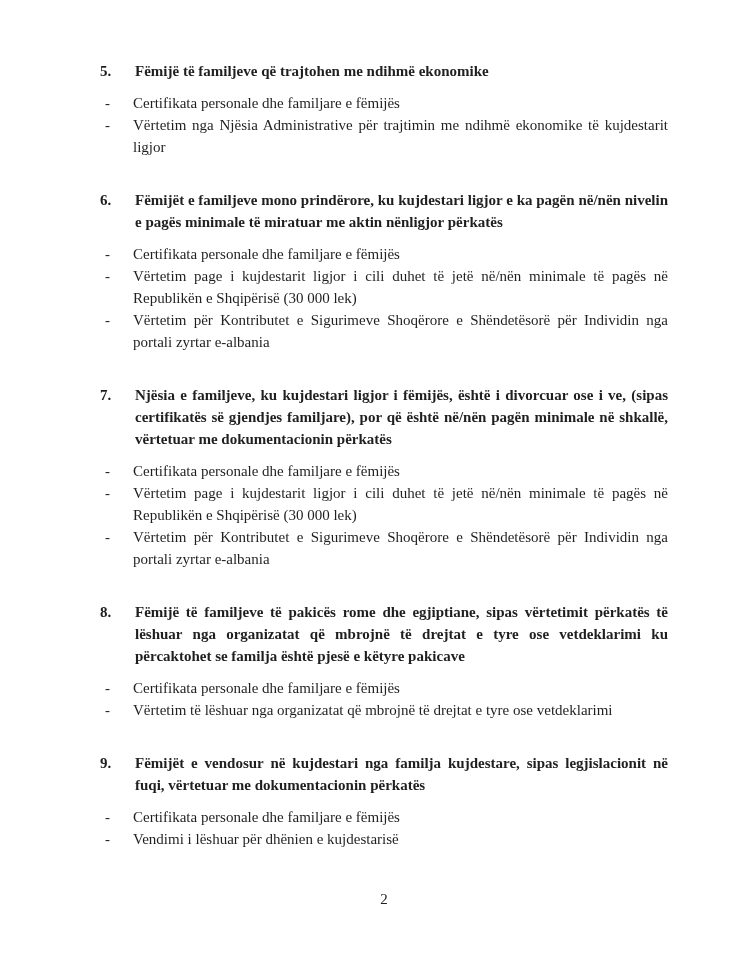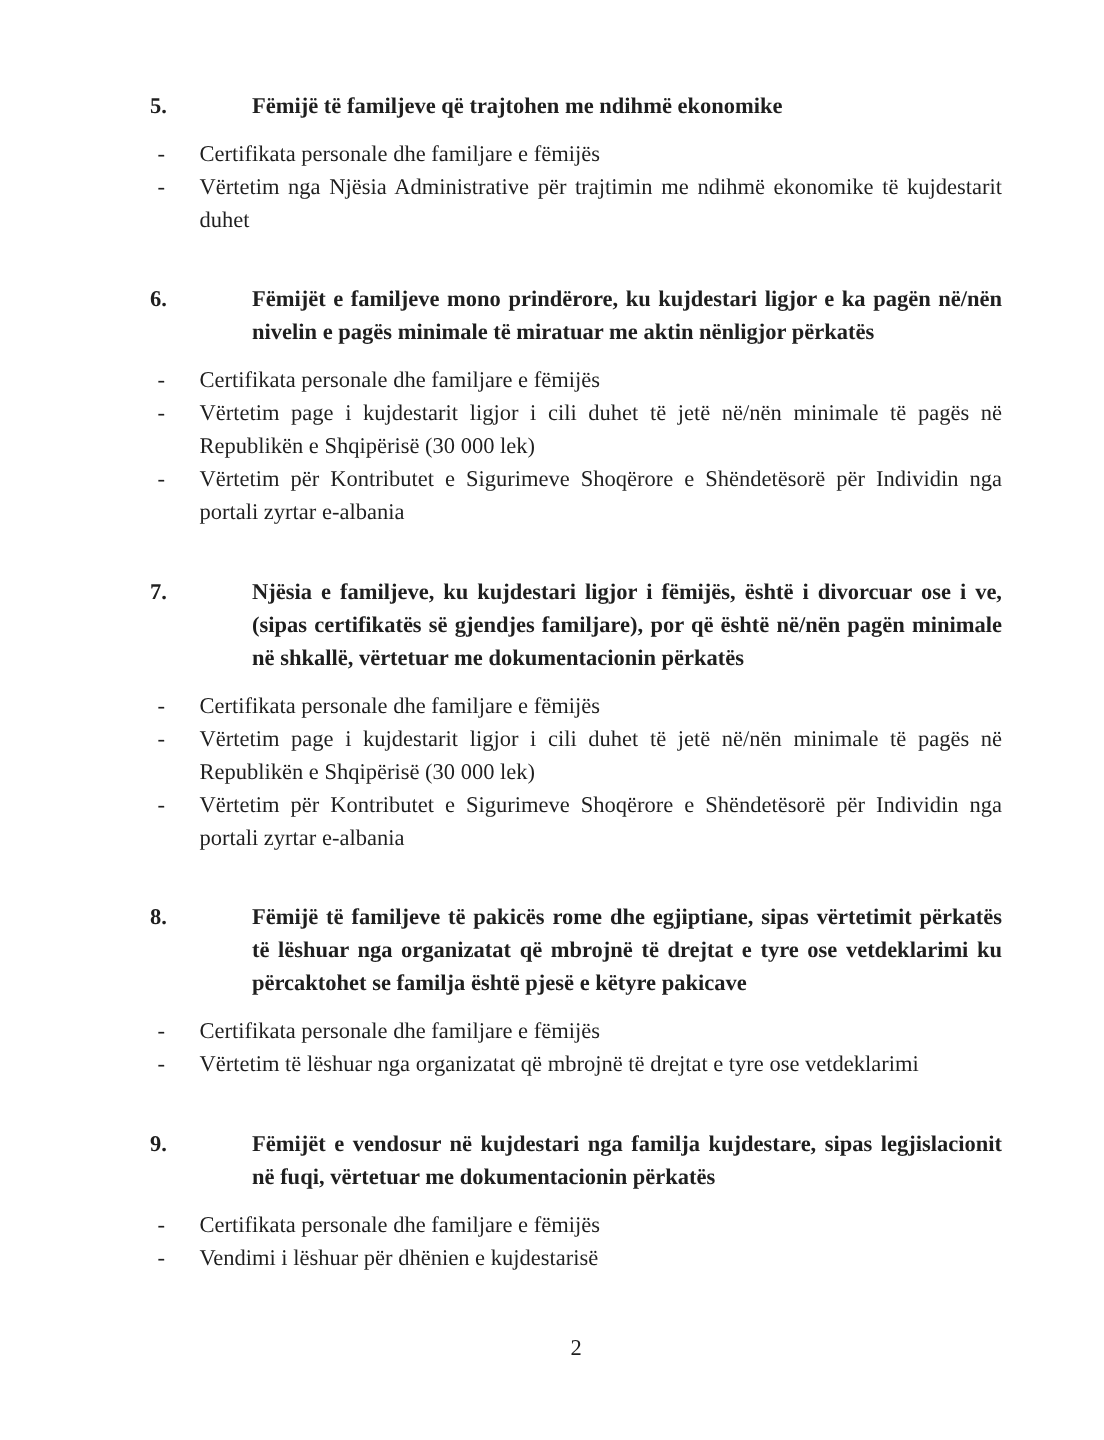--- a/index.html
+++ b/index.html
@@ -27,21 +27,20 @@
     display: flex;
     font-weight: 700;
     margin: 0 0 10px 0;
   }
   .num {
     flex: 0 0 35px;
   }
   .heading .txt {
     flex: 1;
     text-align: justify;
-    margin-left: 33px;
   }
   .item {
     display: flex;
   }
   .dash {
     flex: 0 0 33px;
     padding-left: 5px;
     box-sizing: border-box;
   }
   .item .txt {
@@ -66,21 +65,21 @@
       <span class="num">5.</span>
       <span class="txt">Fëmijë të familjeve që trajtohen me ndihmë ekonomike</span>
     </div>
     <div class="items">
       <div class="item">
         <span class="dash">-</span>
         <span class="txt">Certifikata personale dhe familjare e fëmijës</span>
       </div>
       <div class="item">
         <span class="dash">-</span>
-        <span class="txt">Vërtetim nga Njësia Administrative për trajtimin me ndihmë ekonomike të kujdestarit duhet</span>
+        <span class="txt">Vërtetim nga Njësia Administrative për trajtimin me ndihmë ekonomike të kujdestarit ligjor</span>
       </div>
     </div>
   </div>
 
   <div class="section">
     <div class="heading">
       <span class="num">6.</span>
       <span class="txt">Fëmijët e familjeve mono prindërore, ku kujdestari ligjor e ka pagën në/nën nivelin e pagës minimale të miratuar me aktin nënligjor përkatës</span>
     </div>
     <div class="items">

